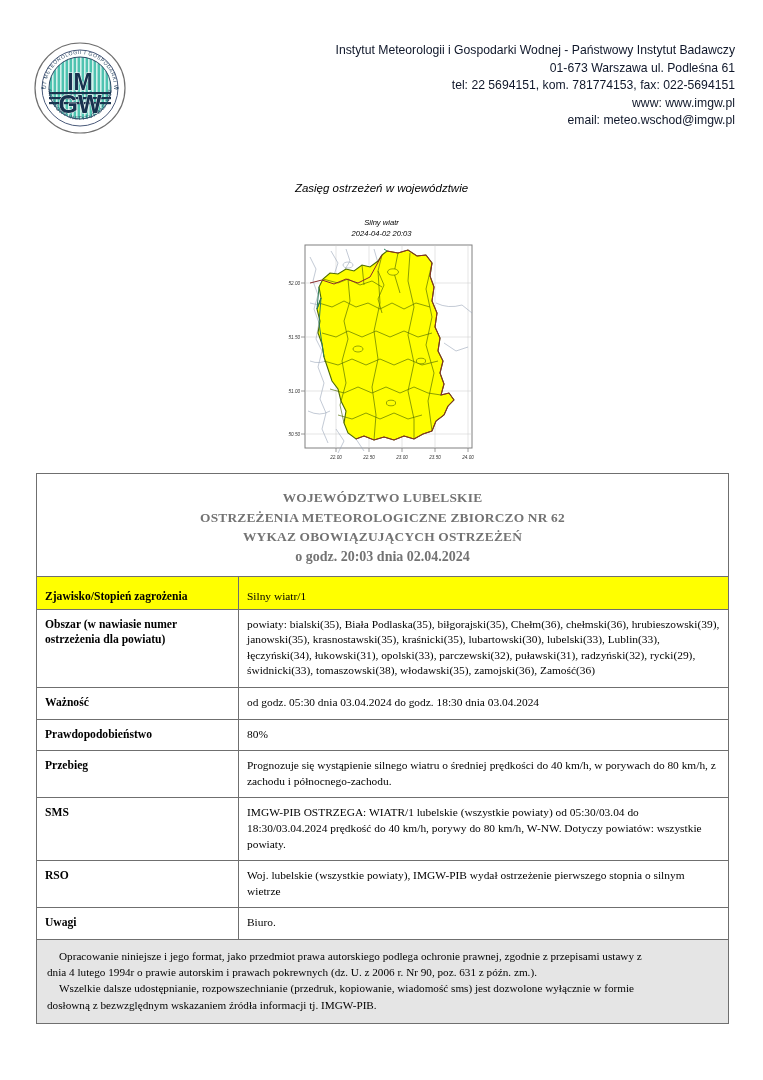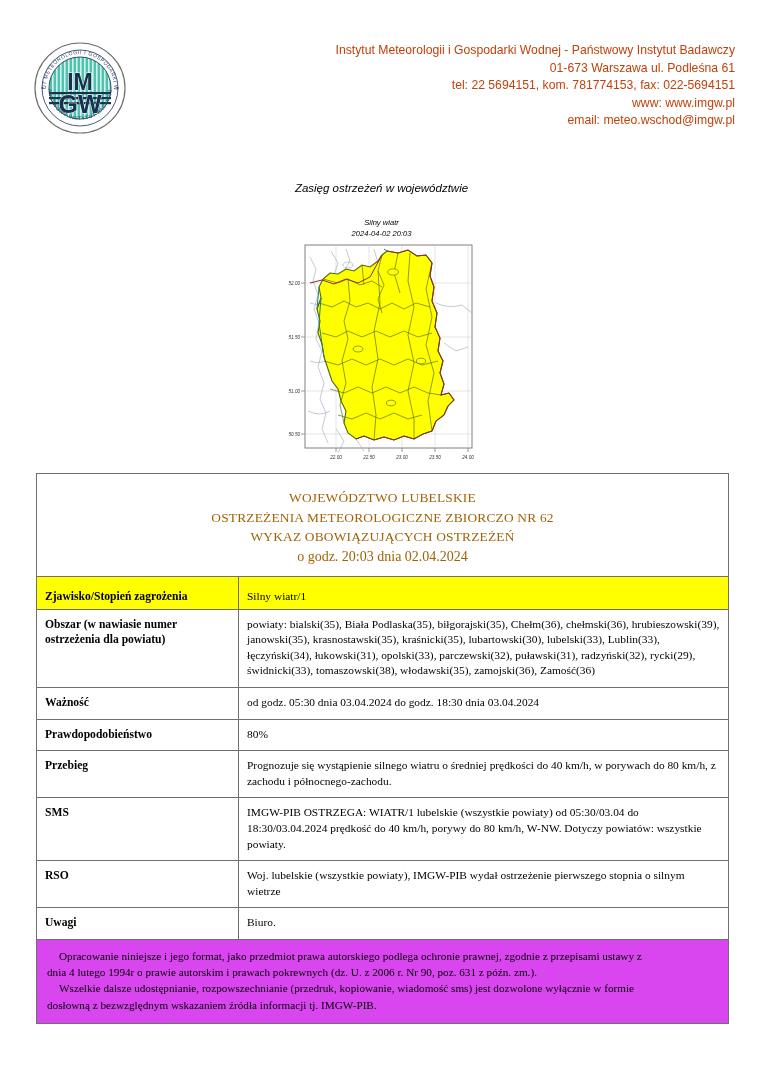--- a/index.html
+++ b/index.html
@@ -28,21 +28,21 @@
     width: 96px;
     height: 96px;
   }
   .header-text {
     position: absolute;
     left: 180px;
     top: 42px;
     right: 28px;
     text-align: right;
     font-family: "Liberation Sans", sans-serif;
-    color: #c2410c;
+    color: #0f172a;
     font-size: 12.2px;
     line-height: 17.6px;
   }
   .header-text .line-bold {
     font-weight: bold;
   }
 
   
   .map-section {
     position: relative;
@@ -89,22 +89,22 @@
     width: 693px;
   }
   .title-box {
     border: 1px solid #6f6f6f;
     border-bottom: none;
     background: #ffffff;
     padding: 14px 6px 10px 6px;
     text-align: center;
   }
   .title-box .t-line {
-    color: #a16207;
-    font-weight: normal;
+    color: #737373;
+    font-weight: bold;
     font-size: 13.4px;
     line-height: 19.5px;
     letter-spacing: 0.2px;
   }
   .title-box .t-line.t-small {
     font-size: 14px;
     letter-spacing: 0;
   }
 
   
@@ -137,21 +137,21 @@
     font-weight: bold;
   }
   tr.row-yellow td.col-value {
     font-weight: normal;
   }
 
   
   .footnote {
     border: 1px solid #6f6f6f;
     border-top: none;
-    background: #d946ef;
+    background: #e5e5e5;
     padding: 8px 10px 10px 10px;
     font-size: 11.2px;
     line-height: 16.2px;
   }
   .footnote p {
     margin: 0;
     text-indent: 12px;
   }
   .footnote p.no-indent {
     text-indent: 0;

